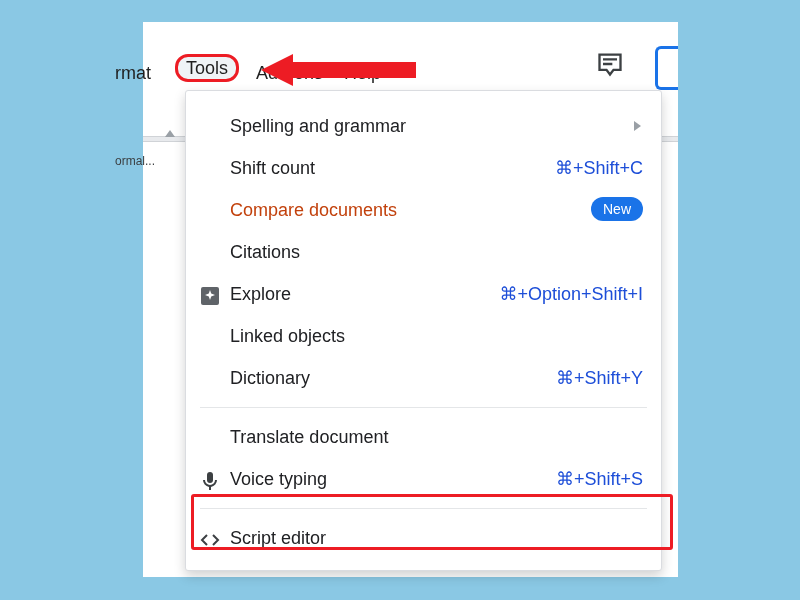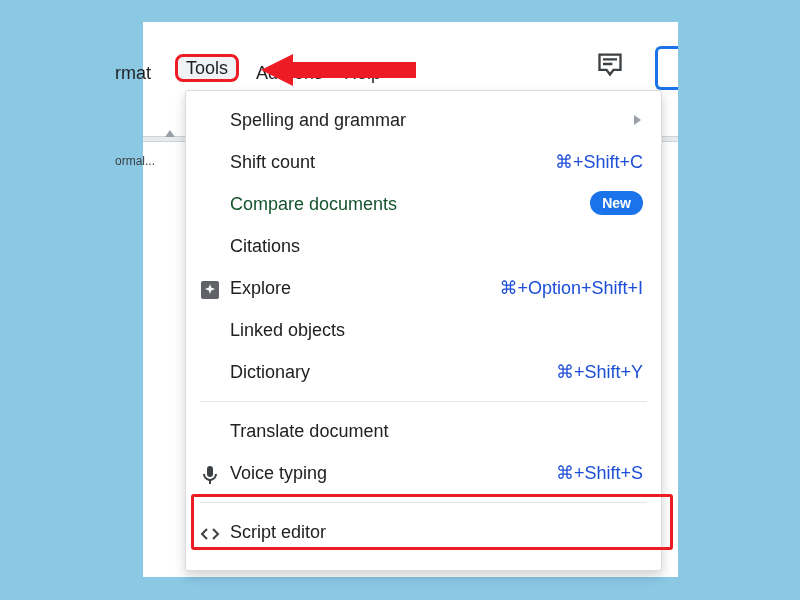--- a/index.html
+++ b/index.html
@@ -34,21 +34,21 @@
     top: 4px;
     height: 28px;
     line-height: 28px;
     padding: 0 8px;
   }
   .menubar .format { left: -36px; }
   .menubar .tools {
     left: 32px;
     background: #eff3f6;
     border: 3px solid #ed1c24;
-    border-radius: 8px;
+    border-radius: 13px;
     padding: 0 8px;
     line-height: 22px;
     height: 22px;
     top: -1px;
     font-weight: 500;
   }
   .menubar .addons { left: 105px; }
   .menubar .help   { left: 193px; }
 
   
@@ -107,41 +107,41 @@
   .dropdown {
     position: absolute;
     left: 42px;
     top: 68px;
     right: 16px;
     bottom: 6px;
     background: #fff;
     border: 1px solid #dadce0;
     border-radius: 3px;
     box-shadow: 0 5px 12px rgba(0,0,0,0.18);
-    padding-top: 8px;
+    padding-top: 14px;
     font-size: 18px;
     color: #202124;
   }
   .row {
     position: relative;
     height: 42px;
     line-height: 42px;
     padding-left: 44px;
     padding-right: 18px;
     white-space: nowrap;
   }
   .row .label { display: inline-block; }
   .row .shortcut {
     position: absolute;
     right: 18px;
     top: 0;
     color: #1d4ed8;
     font-size: 18px;
   }
-  .row.disabled .label { color: #14532d; }
+  .row.disabled .label { color: #c2410c; }
   .row .sub-arrow {
     position: absolute;
     right: 20px;
     top: 16px;
     width: 0; height: 0;
     border-top: 5px solid transparent;
     border-bottom: 5px solid transparent;
     border-left: 7px solid #9aa0a6;
   }
   .sep {
@@ -158,21 +158,21 @@
   }
   .lead-icon svg { width: 24px; height: 24px; }
 
   .badge {
     position: absolute;
     right: 18px;
     top: 8px;
     background: #1a73e8;
     color: #fff;
     font-size: 14px;
-    font-weight: 700;
+    font-weight: 400;
     height: 24px;
     line-height: 24px;
     padding: 0 12px;
     border-radius: 12px;
   }
 
   
   .highlight-box {
     position: absolute;
     left: 48px;

